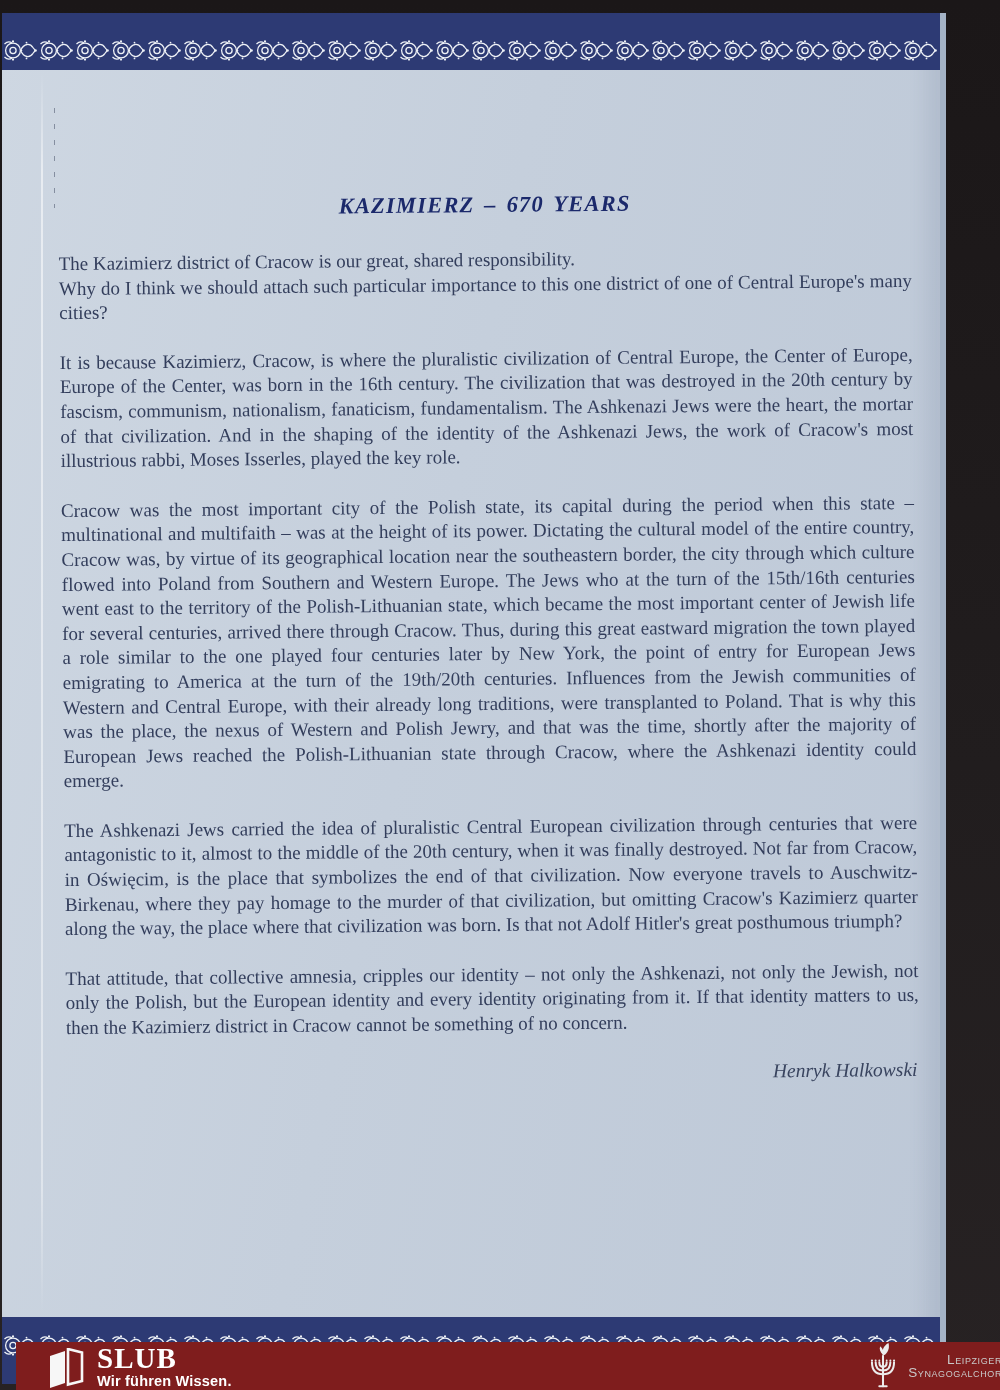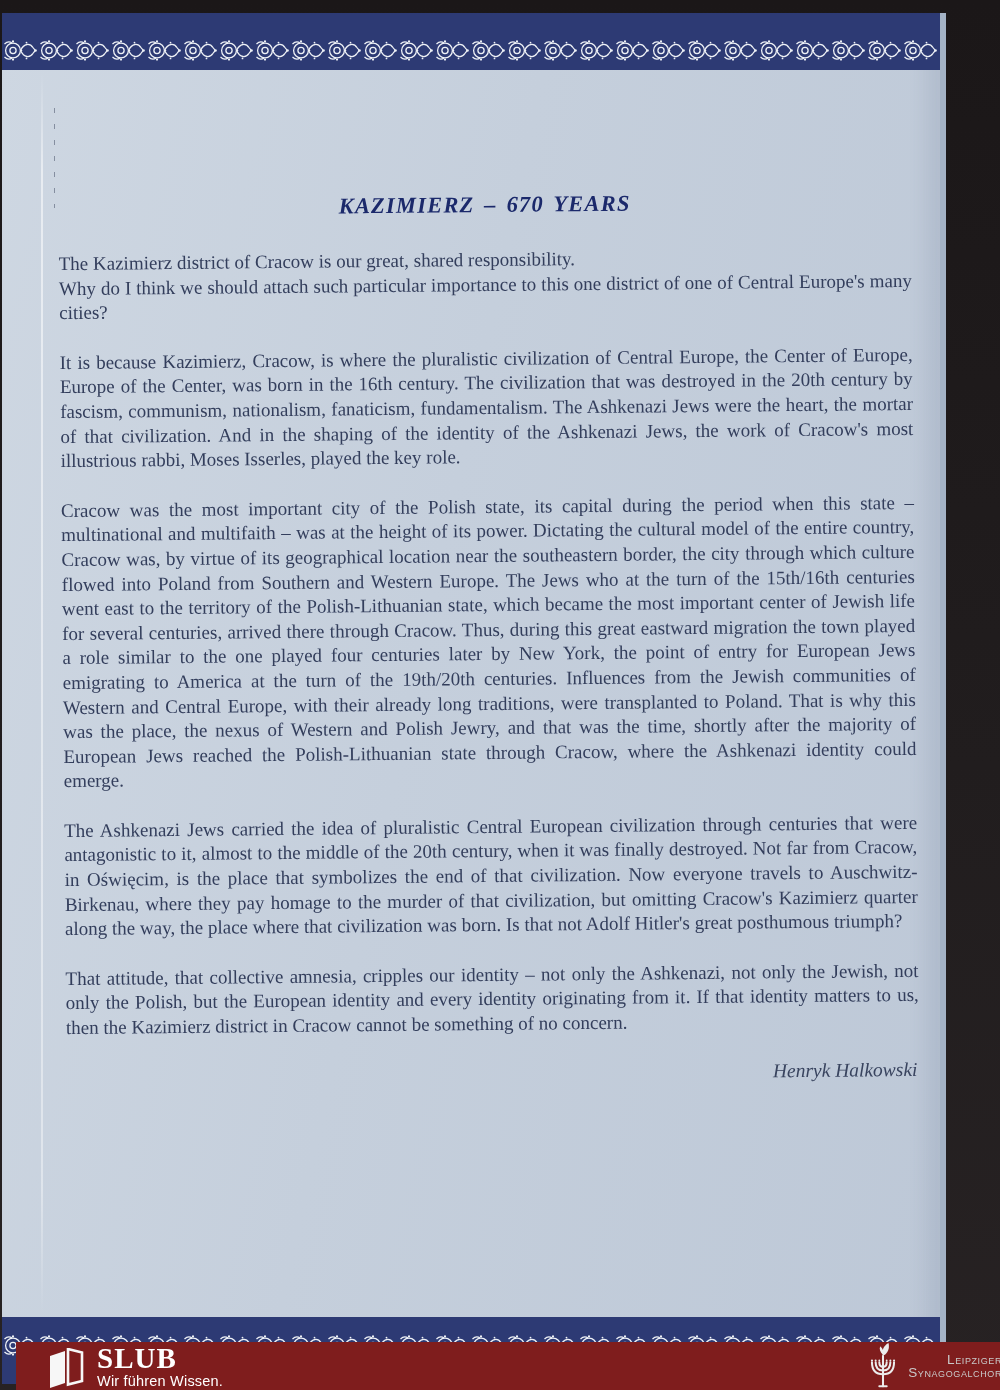--- a/index.html
+++ b/index.html
@@ -51,21 +51,21 @@
     position:absolute;left:16px;top:1342px;width:1000px;height:48px;
     background:#7f1d1d;font-family:"Liberation Sans", sans-serif;
   }
   .slub{position:absolute;left:30px;top:4px;display:flex;align-items:flex-start;}
   .slub-icon{display:block;margin-top:2px;}
   .slub-text{margin-left:11px;color:#ffffff;}
   .slub-name{
     font-family:"Liberation Serif", serif;
     font-size:29px;font-weight:bold;line-height:25px;letter-spacing:1px;
   }
-  .slub-tagline{font-size:14.5px;font-weight:normal;margin-top:2px;letter-spacing:0.2px;}
+  .slub-tagline{font-size:14.5px;font-weight:bold;margin-top:2px;letter-spacing:0.2px;}
   .choir{position:absolute;right:14px;top:1px;display:flex;align-items:center;}
   .choir-text{
     margin-left:8px;text-align:right;color:#c9c9c9;
     font-variant:small-caps;font-size:13.5px;line-height:13px;letter-spacing:0.6px;
   }
 </style>
 </head>
 <body>
 
 <div class="page">

